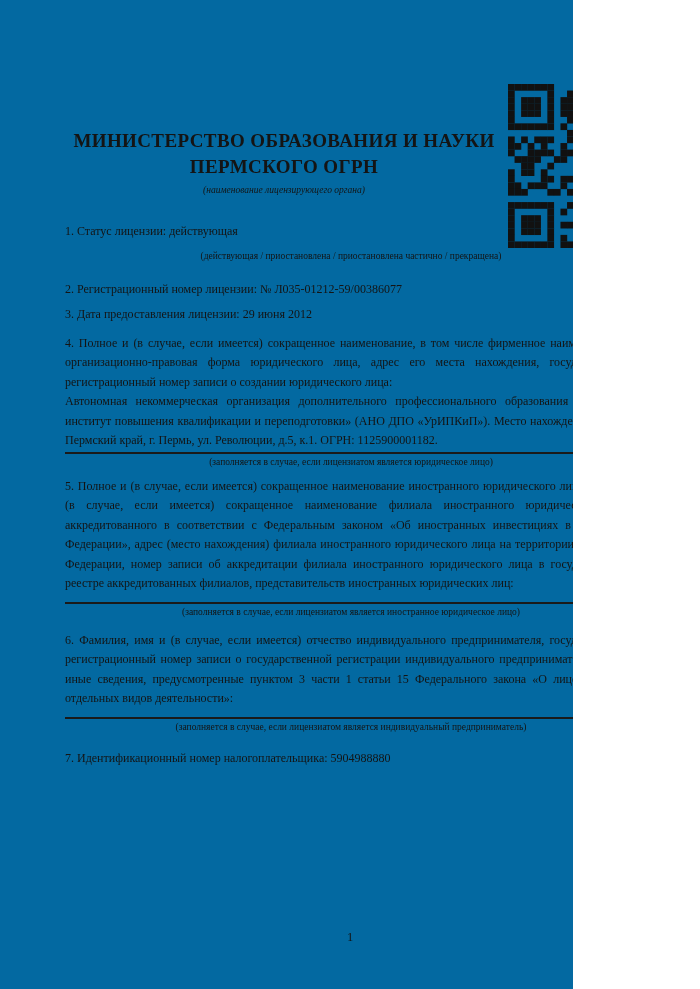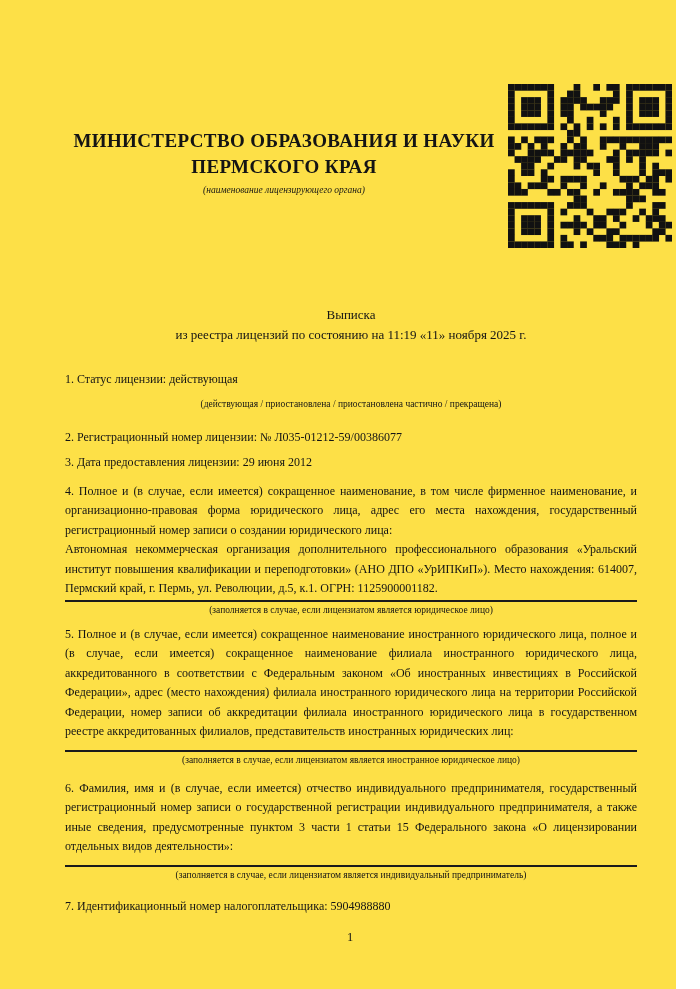--- a/index.html
+++ b/index.html
@@ -5,22 +5,22 @@
   * { box-sizing: border-box; }
   html, body { margin: 0; padding: 0; }
   body {
     width: 700px; height: 989px;
     background: #ffffff;
     font-family: "Liberation Serif", serif;
     color: #141414;
   }
   .page {
     position: relative;
-    width: 676px; height: 989px;
-    background: #fde047;
+    width: 573px; height: 989px;
+    background: #0369a1;
     overflow: hidden;
   }
   .content {
     position: absolute;
     left: 65px; top: 0;
     width: 572px;
   }
   .header-block {
     margin-top: 128px;
     width: 438px;
@@ -403,28 +403,24 @@
         <rect x="26" y="156" width="6.65" height="6.65"></rect>
         <rect x="32.5" y="156" width="6.65" height="6.65"></rect>
         <rect x="39" y="156" width="6.65" height="6.65"></rect>
       </svg>
   </div>
 
   <div class="content">
 
     <div class="header-block">
       <div class="header-title">МИНИСТЕРСТВО ОБРАЗОВАНИЯ И НАУКИ</div>
-      <div class="header-title">ПЕРМСКОГО КРАЯ</div>
+      <div class="header-title">ПЕРМСКОГО ОГРН</div>
       <div class="header-caption">(наименование лицензирующего органа)</div>
     </div>
 
-    <div class="doc-title">
-      <div>Выписка</div>
-      <div>из реестра лицензий по состоянию на 11:19 «11» ноября 2025 г.</div>
-    </div>
 
     <p class="field mt-item1">1. Статус лицензии: действующая</p>
     <p class="field-caption">(действующая / приостановлена / приостановлена частично / прекращена)</p>
 
     <p class="field mt-item2">2. Регистрационный номер лицензии: № Л035-01212-59/00386077</p>
 
     <p class="field mt-item3">3. Дата предоставления лицензии: 29 июня 2012</p>
 
     <p class="field just mt-item4">4. Полное и (в случае, если имеется) сокращенное наименование, в том числе фирменное наименование, и организационно-правовая форма юридического лица, адрес его места нахождения, государственный регистрационный номер записи о создании юридического лица:</p>
     <p class="field just">Автономная некоммерческая организация дополнительного профессионального образования «Уральский институт повышения квалификации и переподготовки» (АНО ДПО «УрИПКиП»). Место нахождения: 614007, Пермский край, г. Пермь, ул. Революции, д.5, к.1. ОГРН: 1125900001182.</p>

